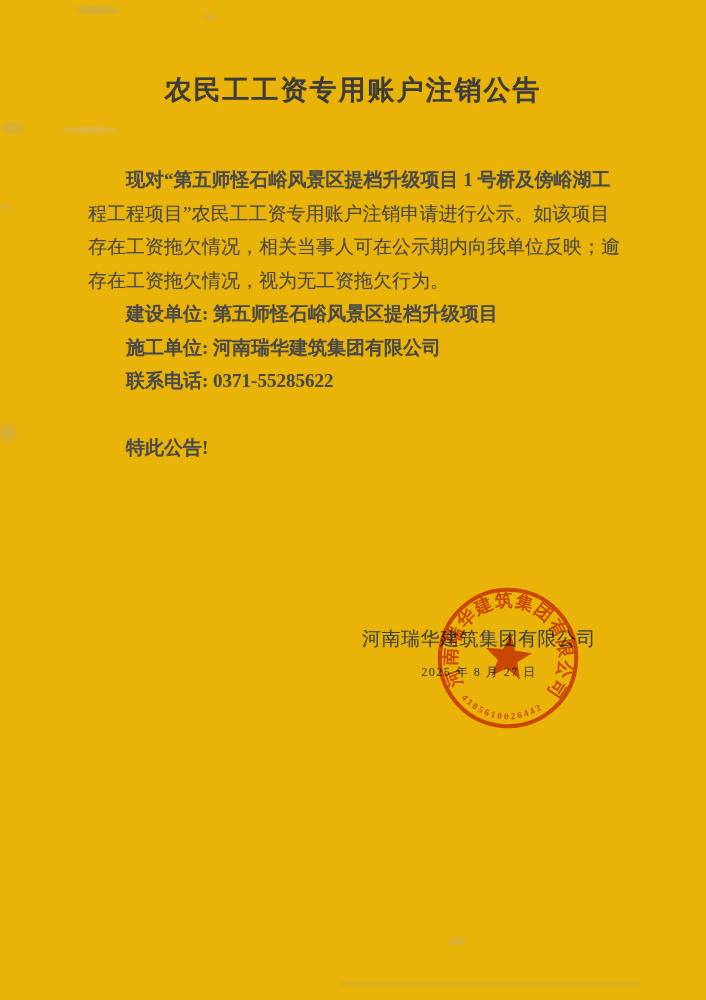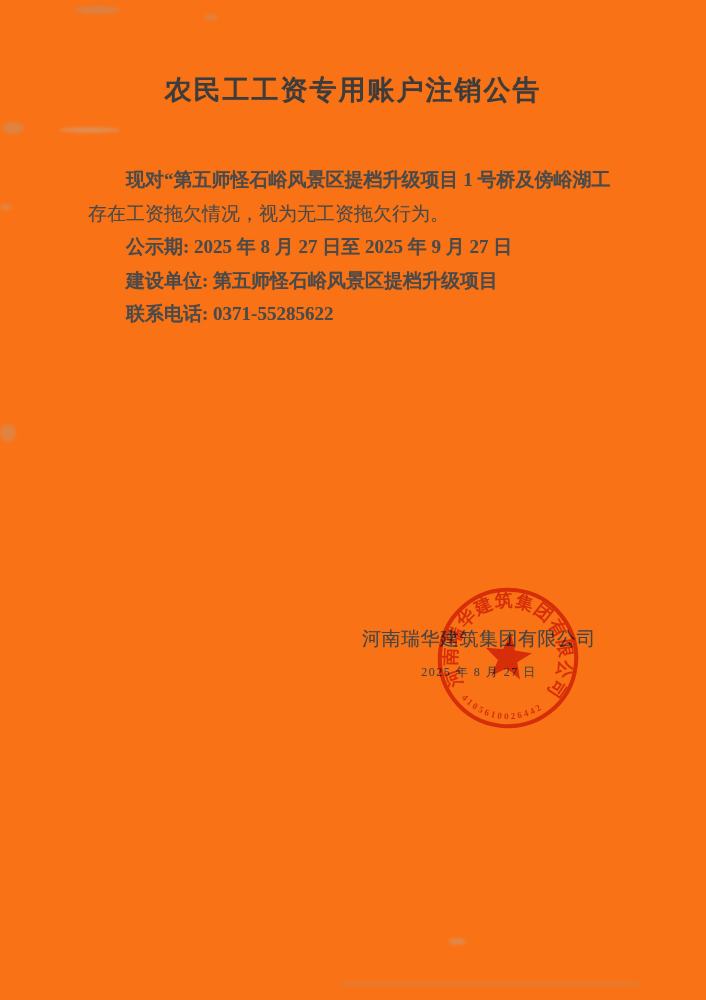--- a/index.html
+++ b/index.html
@@ -4,21 +4,21 @@
 <style>
   * { margin: 0; padding: 0; box-sizing: border-box; }
   html, body { background: #e9e9e9; }
   body { font-family: "Liberation Serif", "DejaVu Serif", serif; }
 
   .page {
     position: relative;
     width: 706px;
     height: 1000px;
     margin: 0 auto;
-    background: #f97316;
+    background: #eab308;
     overflow: hidden;
     color: #4a4a4a;
   }
 
   .doc-title {
     position: absolute;
     top: 72px;
     left: 0;
     width: 100%;
     text-align: center;
@@ -88,24 +88,27 @@
 </style>
 </head>
 <body>
 
 <div class="page">
 
   <div class="doc-title">农民工工资专用账户注销公告</div>
 
   <div class="body-text">
     <div class="line indent">现对“第五师怪石峪风景区提档升级项目 1 号桥及傍峪湖工</div>
+    <div class="line">程工程项目”农民工工资专用账户注销申请进行公示。如该项目</div>
+    <div class="line">存在工资拖欠情况，相关当事人可在公示期内向我单位反映；逾</div>
     <div class="line">存在工资拖欠情况，视为无工资拖欠行为。</div>
-    <div class="line indent">公示期: 2025 年 8 月 27 日至 2025 年 9 月 27 日</div>
     <div class="line indent">建设单位: 第五师怪石峪风景区提档升级项目</div>
+    <div class="line indent">施工单位: 河南瑞华建筑集团有限公司</div>
     <div class="line indent">联系电话: 0371-55285622</div>
+    <div class="line indent closing-line">特此公告!</div>
   </div>
 
   <div class="signature">
     <div class="company">河南瑞华建筑集团有限公司</div>
     <div class="date">2025 年 8 月 27 日</div>
   </div>
 
   <svg class="seal" viewBox="0 0 220 220" aria-hidden="true">
     <circle cx="110" cy="110" r="100" fill="none" stroke-width="6" stroke="#d8504a"></circle>
     <path id="sealRingPath" d="M 44.2 148 A 76 76 0 1 1 175.8 148" fill="none"></path>

